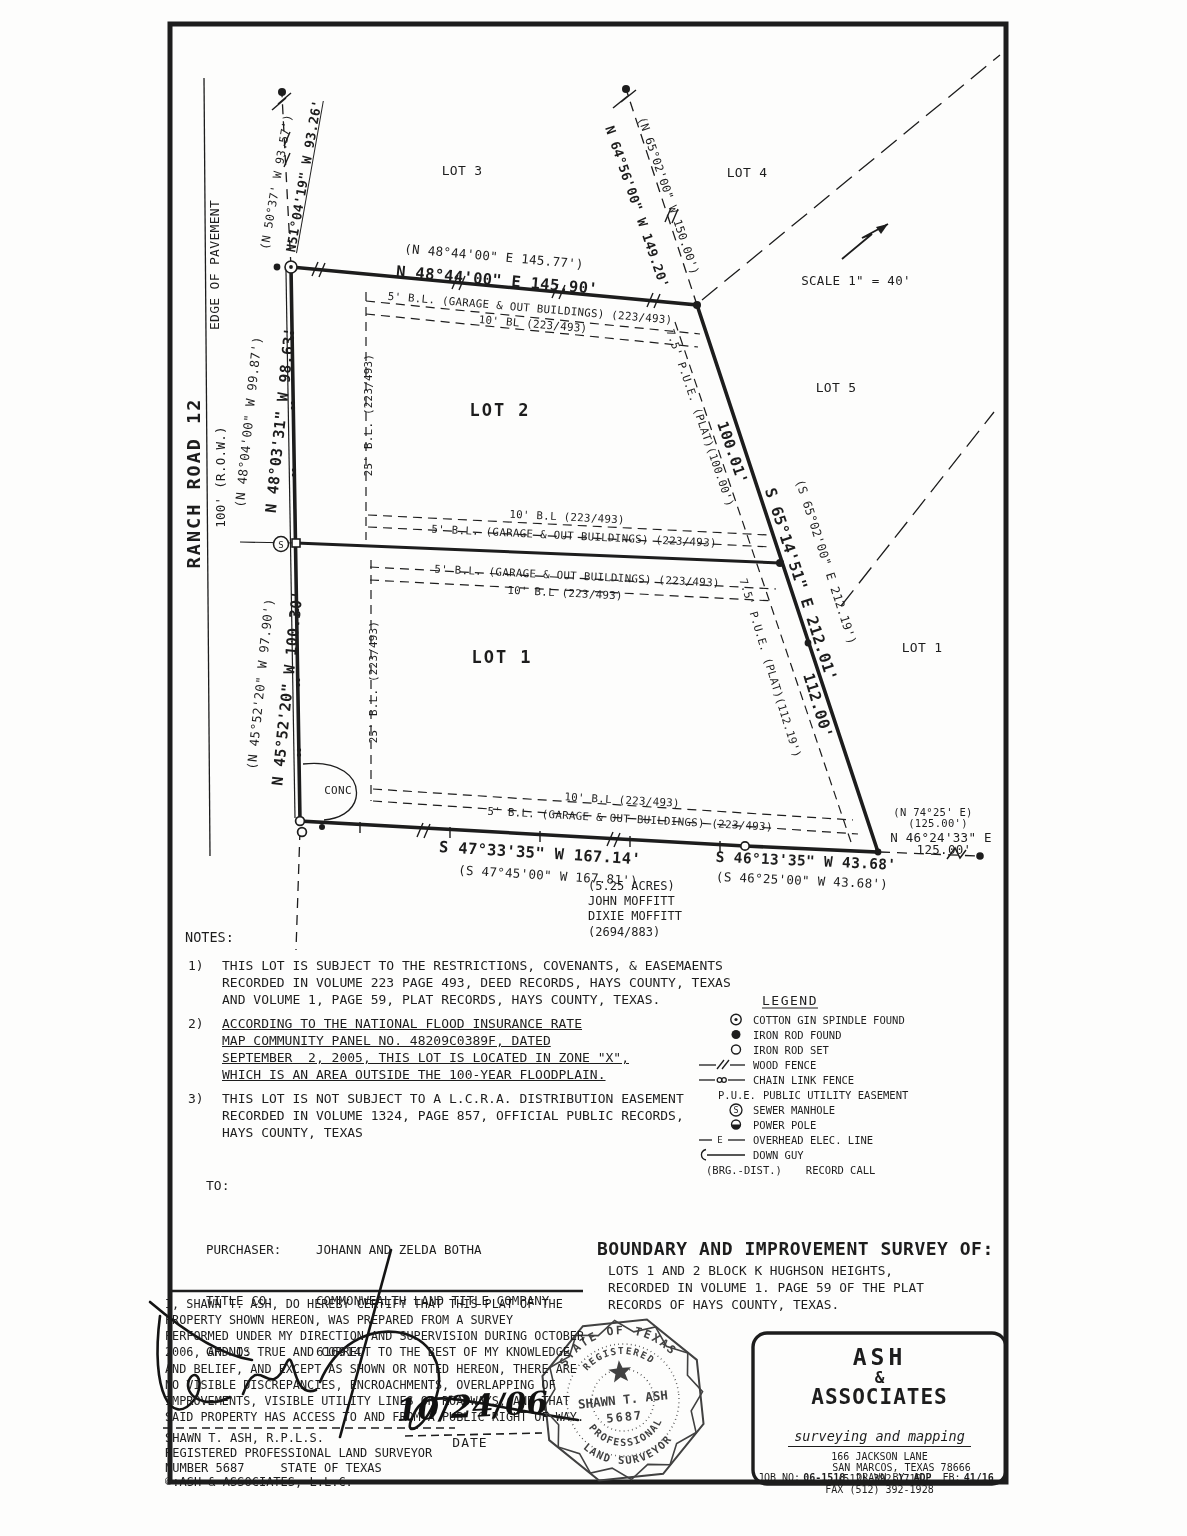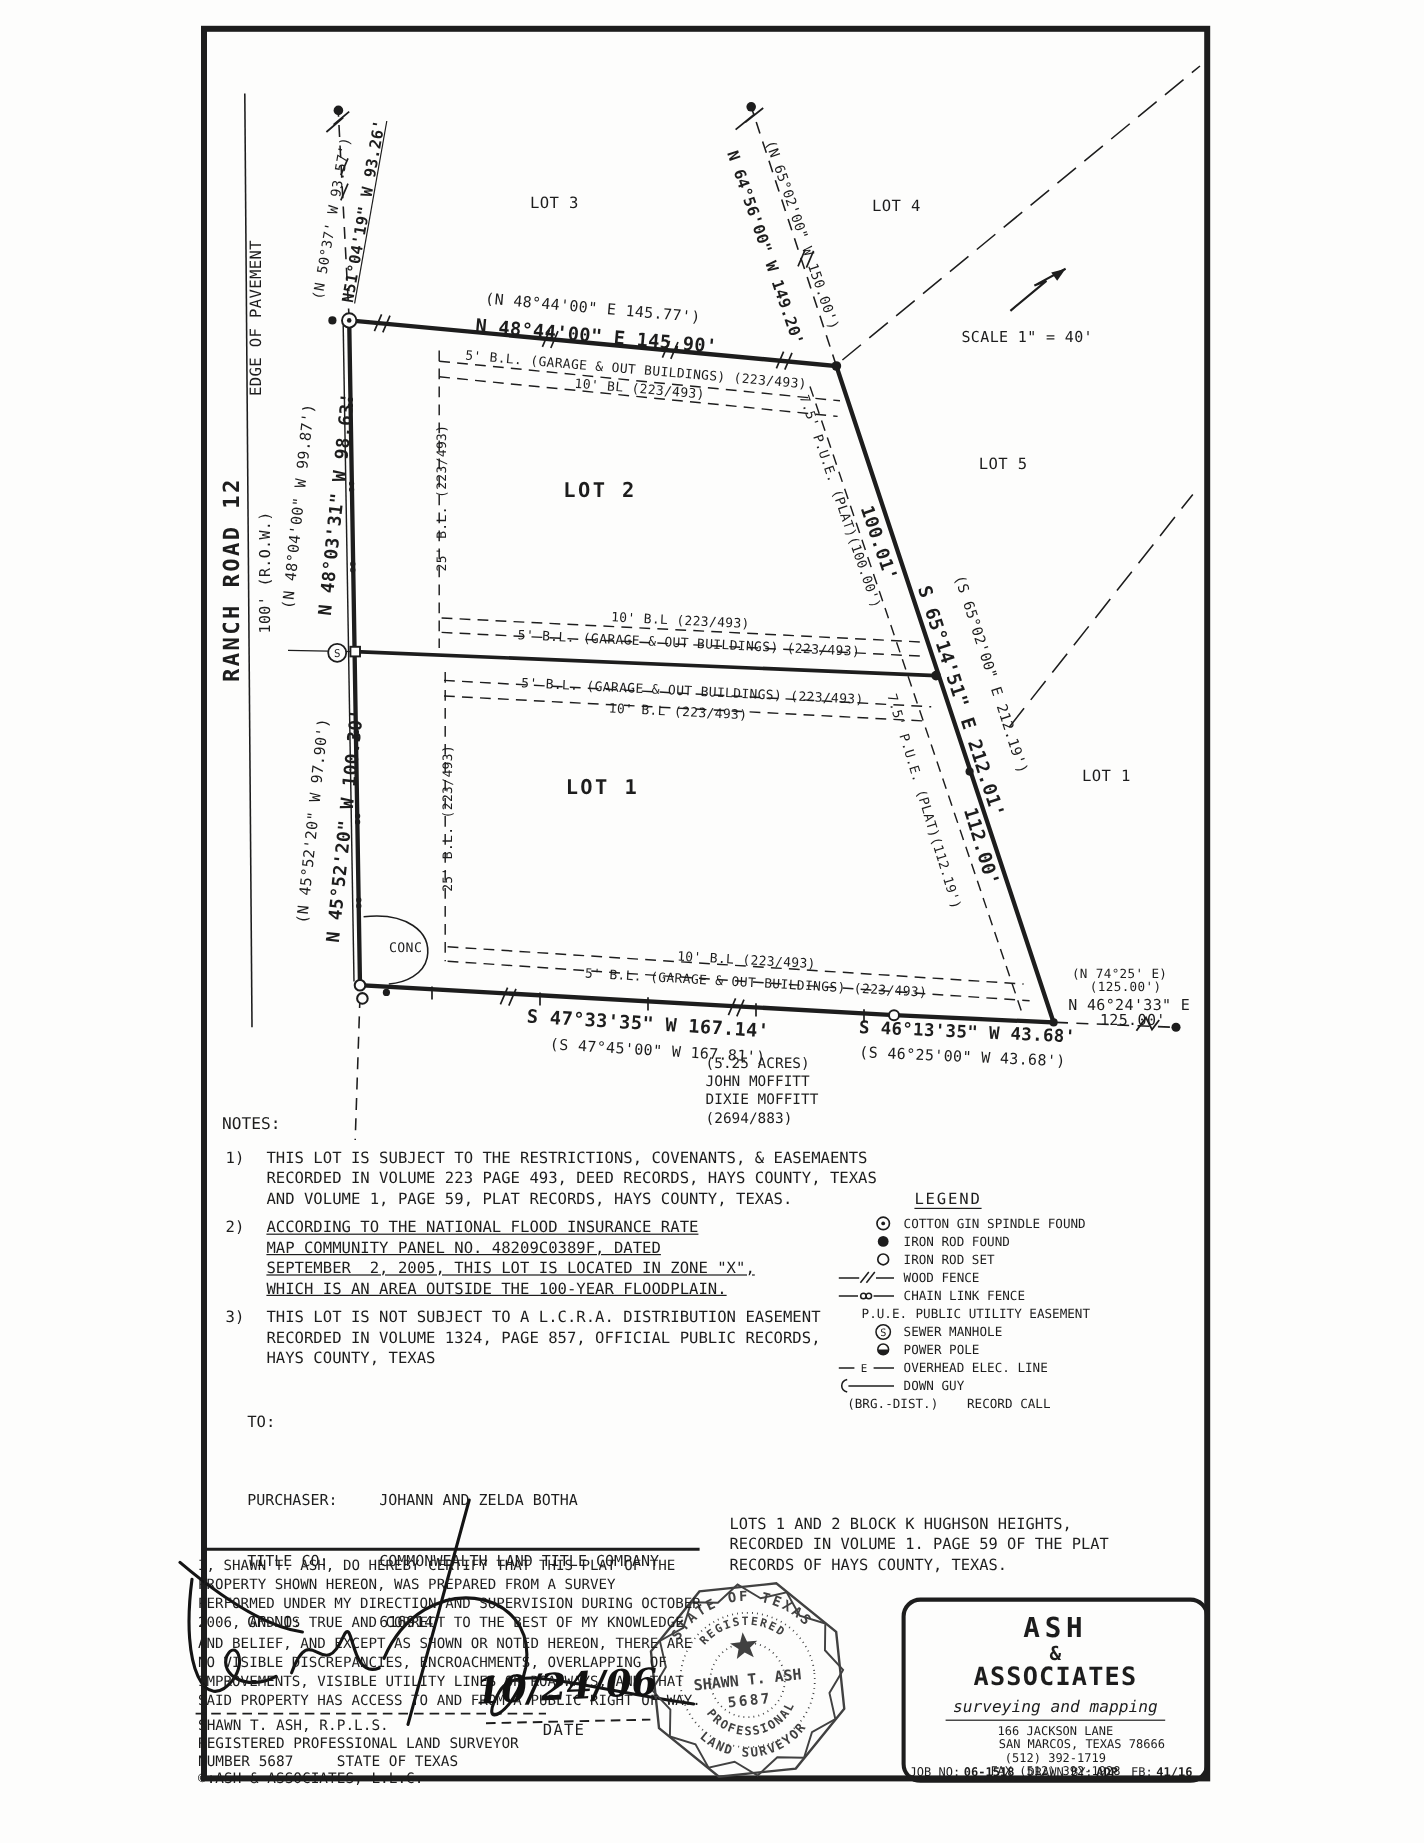--- a/index.html
+++ b/index.html
@@ -340,20 +340,21 @@
     </div>
   </div>
 
   <div class="blk" style="left:206px;top:1178px;font-size:13px;">TO:</div>
   <div class="blk" style="left:206px;top:1207px;font-size:12.5px;line-height:1.36;">
     <div><span class="to-label">PURCHASER:</span><span>JOHANN AND ZELDA BOTHA</span></div>
     <div><span class="to-label">TITLE CO:</span><span>COMMONWEALTH LAND TITLE COMPANY</span></div>
     <div><span class="to-label">GF NO:</span><span>616914</span></div>
   </div>
 
+  <div class="blk b" style="left:597px;top:1238px;font-size:18px;letter-spacing:.5px;">BOUNDARY AND IMPROVEMENT SURVEY OF:</div>
   <div class="blk" style="left:608px;top:1262px;font-size:12.8px;line-height:1.33;">LOTS 1 AND 2 BLOCK K HUGHSON HEIGHTS,
 RECORDED IN VOLUME 1. PAGE 59 OF THE PLAT
 RECORDS OF HAYS COUNTY, TEXAS.</div>
 
   <div class="blk" style="left:165px;top:1296px;font-size:11.8px;line-height:1.37;">I, SHAWN T. ASH, DO HEREBY CERTIFY THAT THIS PLAT OF THE
 PROPERTY SHOWN HEREON, WAS PREPARED FROM A SURVEY
 PERFORMED UNDER MY DIRECTION AND SUPERVISION DURING OCTOBER
 2006, AND IS TRUE AND CORRECT TO THE BEST OF MY KNOWLEDGE
 AND BELIEF, AND EXCEPT AS SHOWN OR NOTED HEREON, THERE ARE
 NO VISIBLE DISCREPANCIES, ENCROACHMENTS, OVERLAPPING OF
@@ -363,21 +364,21 @@
   <div class="lbl" style="left:470px;top:1442px;font-size:13px;letter-spacing:1px;">DATE</div>
   <div class="blk" style="left:165px;top:1431px;font-size:12px;">SHAWN T. ASH, R.P.L.S.</div>
   <div class="blk" style="left:165px;top:1446px;font-size:12px;">REGISTERED PROFESSIONAL LAND SURVEYOR</div>
   <div class="blk" style="left:165px;top:1461px;font-size:12px;">NUMBER 5687     STATE OF TEXAS</div>
   <div class="blk" style="left:165px;top:1475px;font-size:12px;">©:ASH &amp; ASSOCIATES, L.L.C.</div>
 
   <div class="firm-box">
     <div class="b" style="margin-top:11px;font-size:23px;letter-spacing:4px;">ASH</div>
     <div class="b" style="font-size:16px;margin-top:-2px;">&amp;</div>
     <div class="b" style="font-size:21px;letter-spacing:1px;margin-top:-2px;">ASSOCIATES</div>
-    <div style="margin-top:3px;"><span class="tagline" style="font-size:13.5px;">surveying and mapping</span></div>
+    <div style="margin-top:17px;"><span class="tagline" style="font-size:13.5px;">surveying and mapping</span></div>
     <div style="font-size:10px;margin-top:4px;">166 JACKSON LANE</div>
     <div style="font-size:10px;padding-left:44px;">SAN MARCOS, TEXAS 78666</div>
     <div style="font-size:10px;">(512) 392-1719</div>
     <div style="font-size:10px;">FAX (512) 392-1928</div>
   </div>
   <div class="jobrow">
     <span>JOB NO:</span>
     <span class="val">06-1518</span>
     <span style="margin-left:8px;">DRAWN BY:</span>
     <span class="val">ADP</span>

